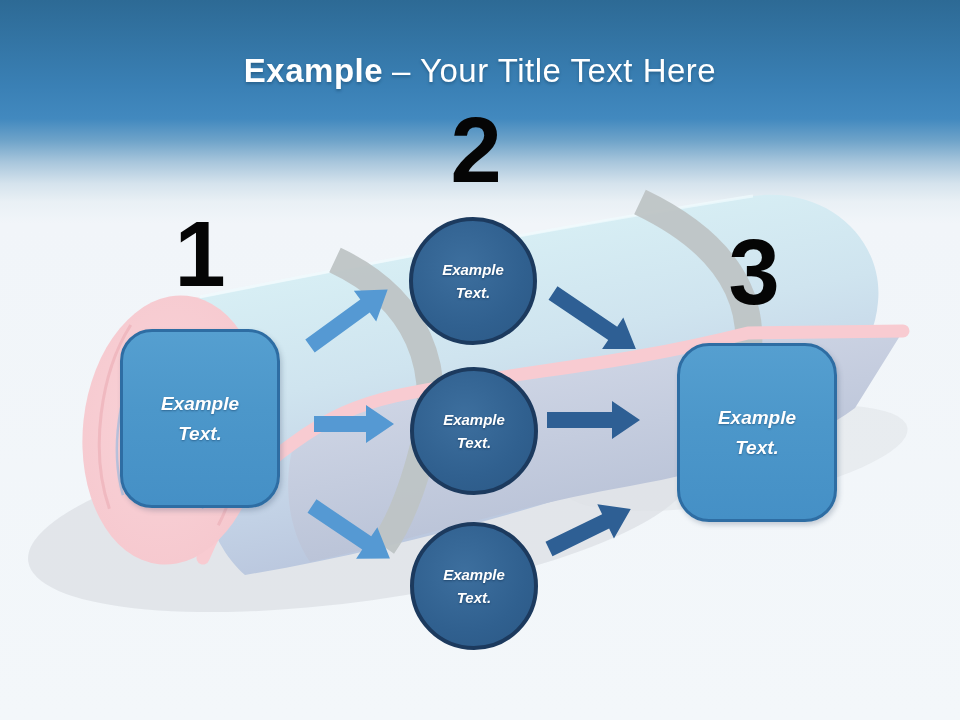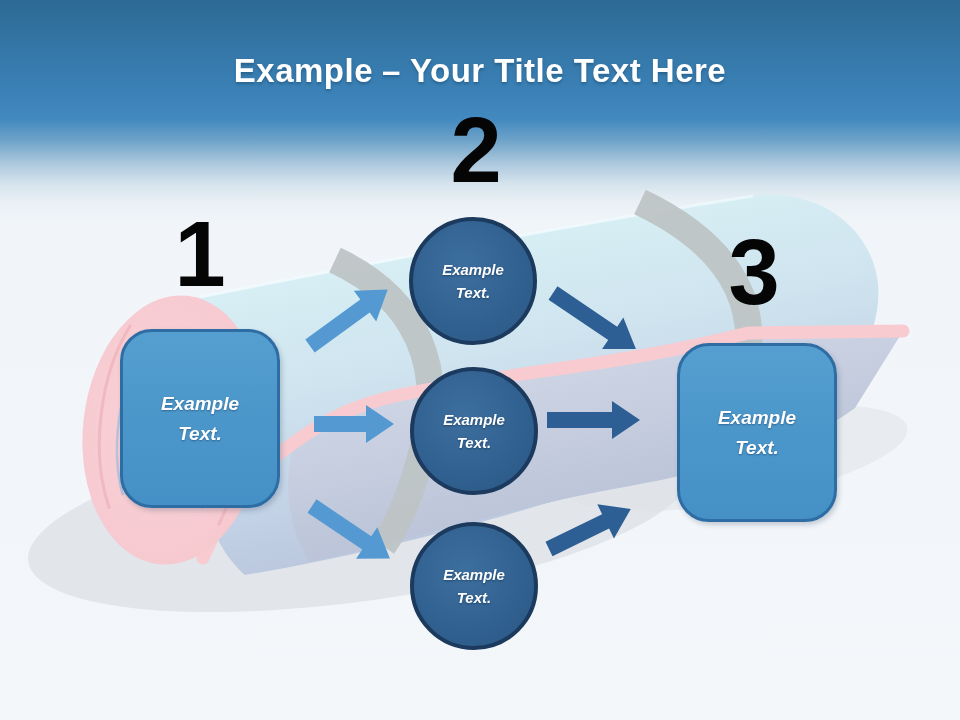--- a/index.html
+++ b/index.html
@@ -12,21 +12,21 @@
   }
   .abs{position:absolute;}
   
   .slide-title{
     top:52px;left:0;width:960px;text-align:center;color:#ffffff;
     font-size:33px;letter-spacing:.5px;
     text-shadow:0 2px 3px rgba(10,45,75,.35);
     white-space:nowrap;
   }
   .slide-title .t-bold{font-weight:bold;margin-right:9px;}
-  .slide-title .t-rest{font-weight:bold;margin-top:45px;}
+  .slide-title .t-rest{font-weight:normal;margin-top:45px;}
   
   .step-num{
     color:#050505;font-weight:bold;font-size:92px;line-height:1;
     font-family:"Liberation Sans",sans-serif;
   }
   .num-1{left:158px;top:208px;width:84px;text-align:center;}
   .num-2{left:434px;top:104px;width:84px;text-align:center;}
   .num-3{left:712px;top:226px;width:84px;text-align:center;}
   
   .proc-box{

